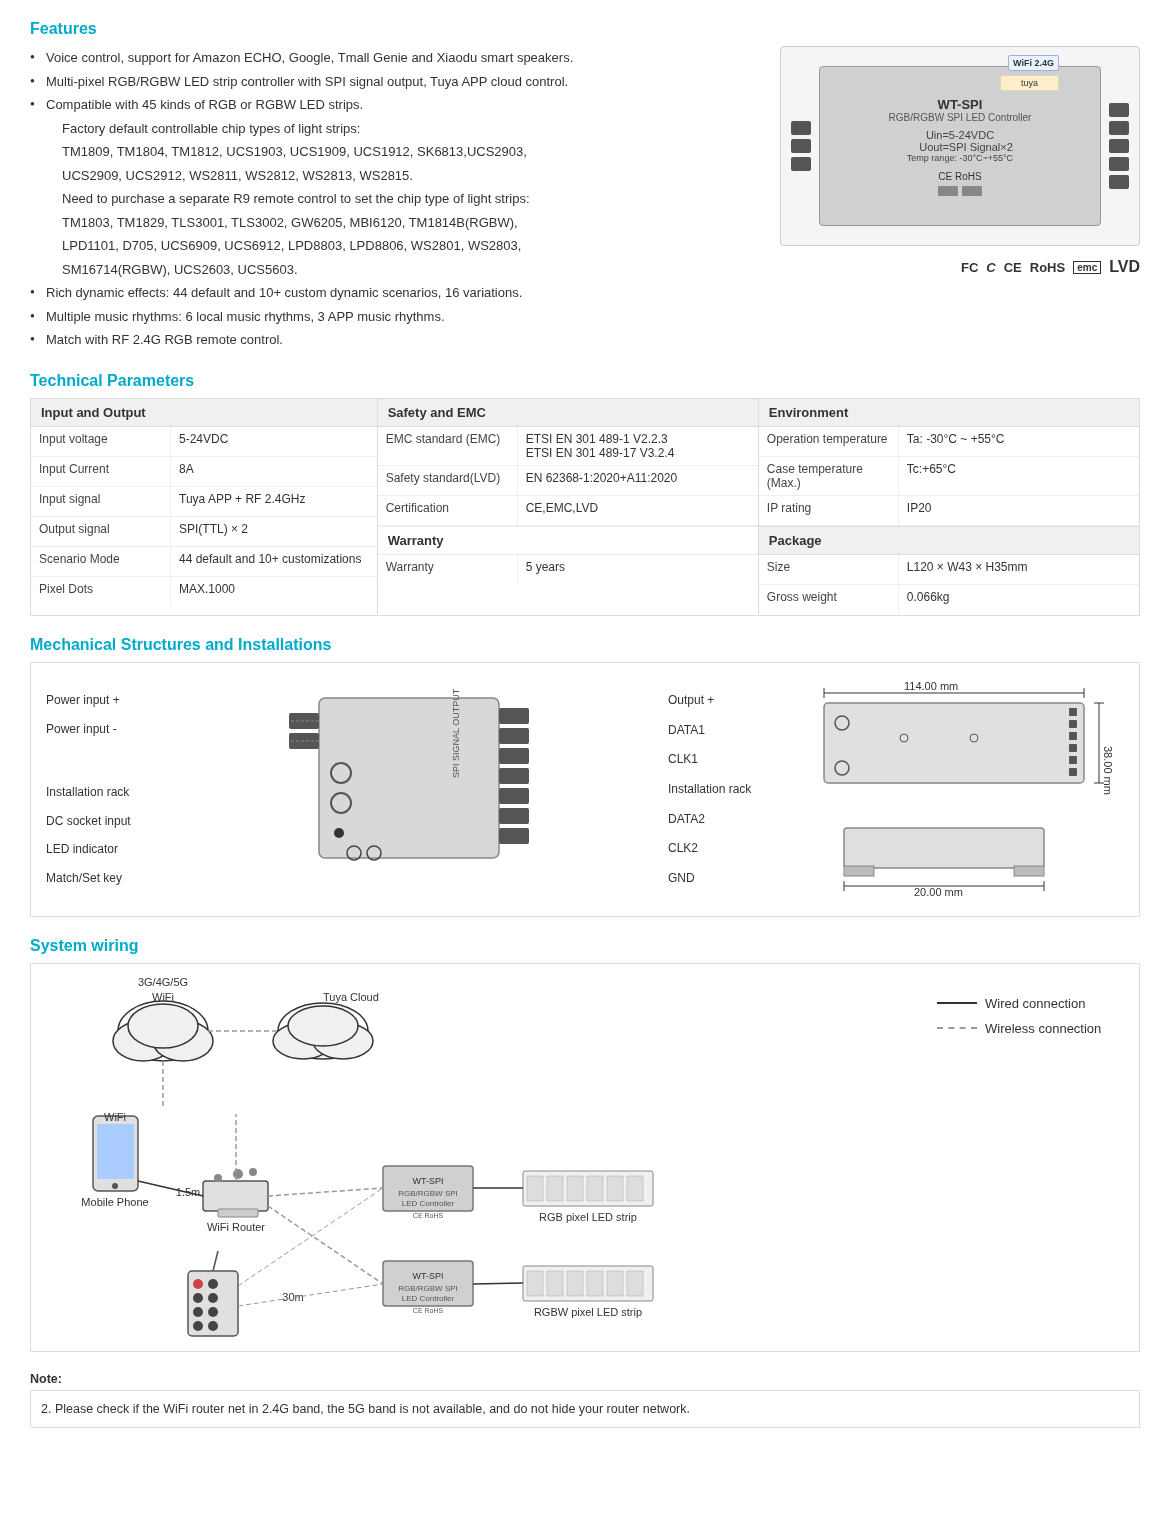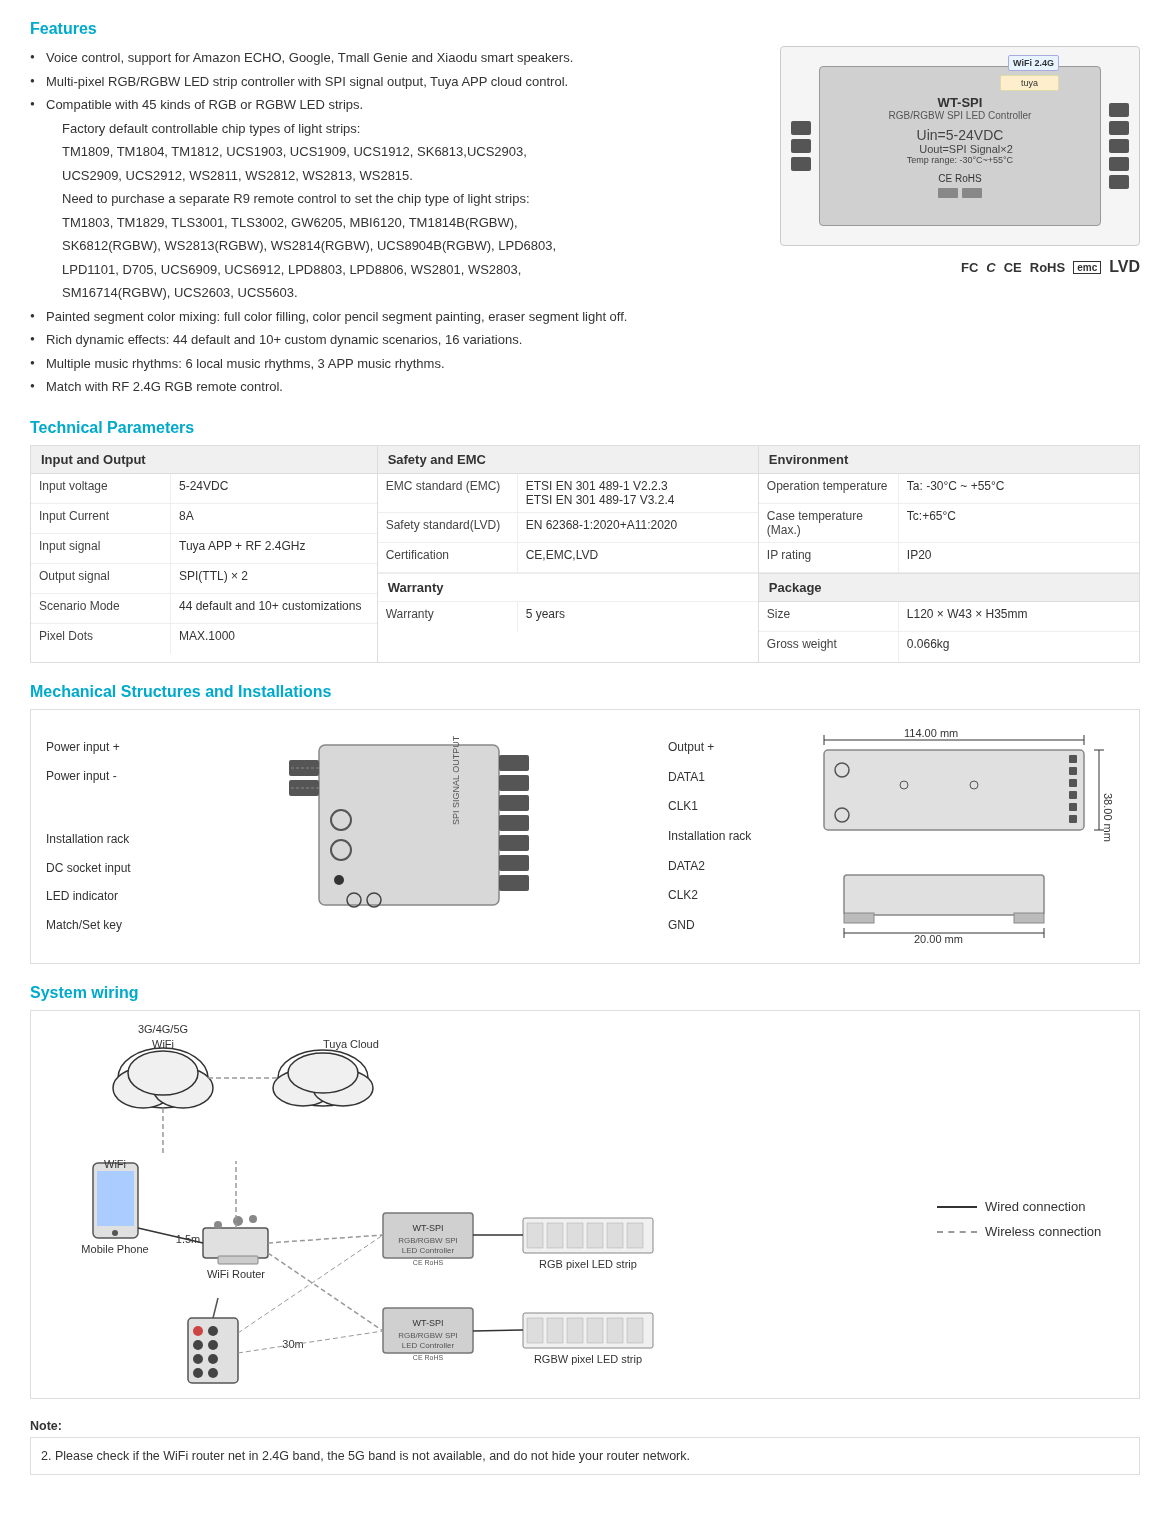--- a/index.html
+++ b/index.html
@@ -182,43 +182,41 @@
   <div class="features-container">
     <ul class="features-list" id="features-list-el">
     <li>Voice control, support for Amazon ECHO, Google, Tmall Genie and Xiaodu smart speakers.</li>
         <li>Multi-pixel RGB/RGBW LED strip controller with SPI signal output, Tuya APP cloud control.</li>
         <li>Compatible with 45 kinds of RGB or RGBW LED strips.</li>
         <li class="indent">Factory default controllable chip types of light strips:</li>
         <li class="indent">TM1809, TM1804, TM1812, UCS1903, UCS1909, UCS1912, SK6813,UCS2903,</li>
         <li class="indent">UCS2909, UCS2912, WS2811, WS2812, WS2813, WS2815.</li>
         <li class="indent">Need to purchase a separate R9 remote control to set the chip type of light strips:</li>
         <li class="indent">TM1803, TM1829, TLS3001, TLS3002, GW6205, MBI6120, TM1814B(RGBW),</li>
-        <li class="indent">SK6812(RGBW), WS2813(RGBW), WS2814(RGBW), UCS8904B(RGBW), LPD6803,</li>
         <li class="indent">LPD1101, D705, UCS6909, UCS6912, LPD8803, LPD8806, WS2801, WS2803,</li>
         <li class="indent">SM16714(RGBW), UCS2603, UCS5603.</li>
-        <li>Painted segment color mixing: full color filling, color pencil segment painting, eraser segment light off.</li>
         <li>Rich dynamic effects: 44 default and 10+ custom dynamic scenarios, 16 variations.</li>
         <li>Multiple music rhythms: 6 local music rhythms, 3 APP music rhythms.</li>
         <li>Match with RF 2.4G RGB remote control.</li>
       </ul>
 
     <div class="product-image-box">
 
       <div style="width:360px; height:200px; border:1px solid #ccc; background:#f5f5f5; position:relative; display:flex; align-items:center; justify-content:space-between; padding:10px; border-radius:4px;">
 
         <div style="display:flex; flex-direction:column; gap:4px;">
           <div style="width:20px; height:14px; background:#555; border-radius:2px;"></div>
           <div style="width:20px; height:14px; background:#555; border-radius:2px;"></div>
           <div style="width:20px; height:14px; background:#555; border-radius:2px;"></div>
         </div>
 
         <div style="flex:1; margin:0 8px; background:#d0d0d0; border:1px solid #999; border-radius:4px; height:160px; display:flex; flex-direction:column; align-items:center; justify-content:center; padding:6px;">
           <div style="font-weight:bold; font-size:13px;">WT-SPI</div>
           <div style="font-size:10px; color:#555;">RGB/RGBW SPI LED Controller</div>
-          <div style="margin-top:6px; font-size:14px; color:#444;">Uin=5-24VDC</div>
+          <div style="margin-top:6px; font-size:11px; color:#444;">Uin=5-24VDC</div>
           <div style="font-size:11px; color:#444;padding-left:12px;">Uout=SPI Signal×2</div>
           <div style="font-size:9px; color:#444;">Temp range: -30°C~+55°C</div>
           <div style="margin-top:8px; font-size:10px;">CE RoHS</div>
           <div style="margin-top:4px; display:flex; gap:4px;">
             <div style="width:20px; height:10px; background:#888; border-radius:1px;"></div>
             <div style="width:20px; height:10px; background:#888; border-radius:1px;"></div>
           </div>
         </div>
 
         <div style="display:flex; flex-direction:column; gap:4px;">
@@ -435,21 +433,21 @@
         <line x1="240" y1="63" x2="240" y2="73" stroke="#333" stroke-width="1"></line>
         <text x="110" y="78" font-size="11" fill="#333">20.00 mm</text>
       </svg>
     </div>
   </div>
 </div>
 
 <div class="wiring-section">
   <h2 class="section-title">System wiring</h2>
 
-  <div style="border:1px solid #ddd; padding:2px; margin-top:4px; display:flex;align-items:center;">
+  <div style="border:1px solid #ddd; padding:2px; margin-top:4px; display:flex;">
 
     <div style="flex:1; position:relative;">
       <svg width="900" height="380" viewBox="0 0 900 380">
 
         <text x="130" y="20" font-size="11" fill="#333" text-anchor="middle">3G/4G/5G</text>
         <text x="130" y="35" font-size="11" fill="#333" text-anchor="middle">WiFi</text>
 
         <ellipse cx="130" cy="65" rx="45" ry="30" fill="none" stroke="#333" stroke-width="1.5"></ellipse>
         <ellipse cx="110" cy="75" rx="30" ry="20" fill="#f0f0f0" stroke="#333" stroke-width="1.5"></ellipse>
         <ellipse cx="150" cy="75" rx="30" ry="20" fill="#f0f0f0" stroke="#333" stroke-width="1.5"></ellipse>

